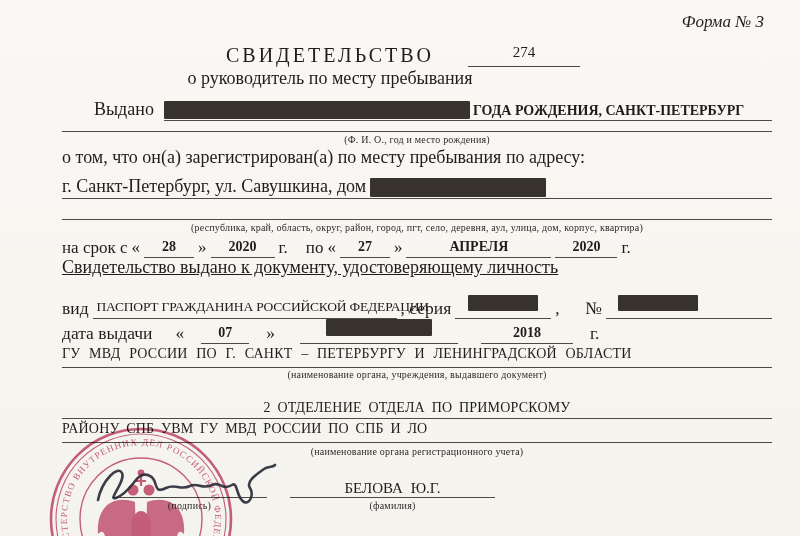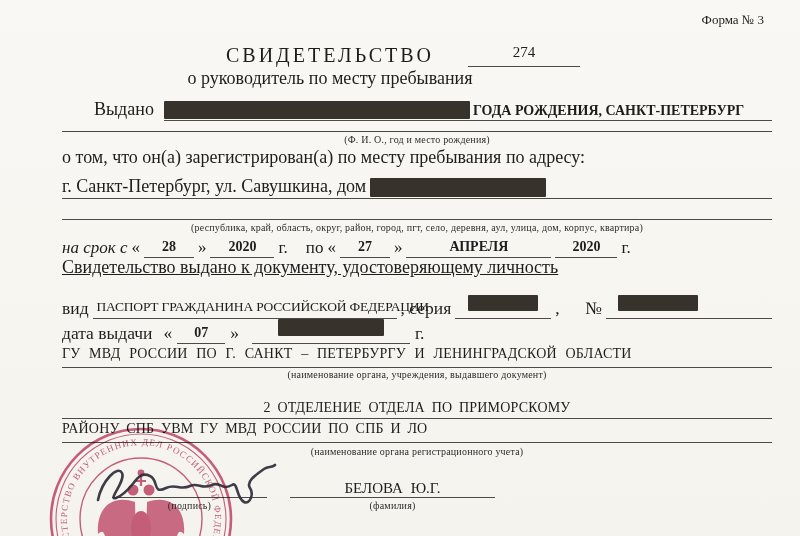--- a/index.html
+++ b/index.html
@@ -18,21 +18,21 @@
   .t18{font-size:18px;}
   .t17{font-size:17px;}
   .v14{font-size:14px;font-weight:bold;}
   .caps{font-size:14px;letter-spacing:0.2px;}
   svg{display:block;}
   .stamp{mix-blend-mode:multiply;opacity:.85;}
 </style>
 </head>
 <body>
 
-<div class="abs" style="top:12px;right:36px;font-size:13px;">Форма № 3</div>
+<div class="abs" style="top:12px;right:36px;font-size:17px;font-style:italic;">Форма № 3</div>
 
 <div class="abs" style="top:44px;left:150px;width:360px;text-align:center;font-size:20px;letter-spacing:3px;">СВИДЕТЕЛЬСТВО</div>
 <div class="abs cell" style="top:44px;left:468px;width:104px;height:20px;font-size:15px;">
   <span>274</span>
 </div>
 <div class="abs" style="top:68px;left:150px;width:360px;text-align:center;font-size:18px;">о руководитель по месту пребывания</div>
 
 <div class="abs row" style="top:97px;left:94px;right:28px;height:24px;">
   <span class="t18" style="margin:0 10px 1px 0;">Выдано</span>
   <span class="u row" style="flex:1;padding-bottom:1px;align-items:flex-end;">
@@ -48,21 +48,21 @@
 
 <div class="abs row u" style="top:172px;left:62px;width:710px;height:26px;">
   <span class="t18" style="padding-bottom:1px;white-space:nowrap;">г. Санкт-Петербург, ул. Савушкина, дом</span>
   <span class="bar" style="width:176px;height:19px;margin:0 0 1px 4px;"></span>
 </div>
 
 <div class="abs u" style="top:219px;left:62px;width:710px;height:0;"></div>
 <div class="abs cap" style="top:222px;left:62px;width:710px;">(республика, край, область, округ, район, город, пгт, село, деревня, аул, улица, дом, корпус, квартира)</div>
 
 <div class="abs row t17" style="top:236px;left:62px;width:710px;height:22px;gap:4px;">
-  <span style="white-space:nowrap;font-style:italic;">на срок с</span>
+  <span style="white-space:nowrap;">на срок с</span>
   <span>«</span>
   <span class="cell v14" style="width:42px;">28</span>
   <span>»</span>
   <span class="cell v14" style="width:56px;">2020</span>
   <span>г.</span>
   <span style="width:10px;"></span>
   <span>по</span>
   <span>«</span>
   <span class="cell v14" style="width:42px;">27</span>
   <span>»</span>
@@ -77,26 +77,27 @@
   <span>вид</span>
   <span class="cell" style="width:296px;font-size:13.5px;letter-spacing:-0.2px;white-space:nowrap;padding-bottom:3px;">ПАСПОРТ ГРАЖДАНИНА РОССИЙСКОЙ ФЕДЕРАЦИИ</span>
   <span style="white-space:nowrap;">, серия</span>
   <span class="cell" style="width:88px;"><span class="bar" style="width:70px;height:16px;"></span></span>
   <span>,</span>
   <span style="width:18px;"></span>
   <span>№</span>
   <span class="cell" style="flex:1;text-align:left;"><span class="bar" style="width:80px;height:16px;margin-left:8px;"></span></span>
 </div>
 
-<div class="abs row" style="top:320px;left:62px;height:24px;gap:5px;font-size:17.5px;">
+<div class="abs row" style="top:320px;left:62px;height:24px;gap:17px;font-size:17.5px;">
   <span style="white-space:nowrap;margin-right:6px;">дата выдачи</span>
   <span>«</span>
   <span class="cell v14" style="width:40px;">07</span>
   <span>»</span>
   <span class="cell" style="width:150px;margin-left:8px;"><span class="bar" style="width:106px;height:17px;"></span></span>
+  <span class="cell v14" style="width:84px;margin-left:6px;">2018</span>
   <span>г.</span>
 </div>
 
 <div class="abs u caps" style="top:346px;left:62px;width:710px;height:21px;word-spacing:5px;white-space:nowrap;">ГУ МВД РОССИИ ПО Г. САНКТ – ПЕТЕРБУРГУ И ЛЕНИНГРАДСКОЙ ОБЛАСТИ</div>
 <div class="abs cap" style="top:369px;left:62px;width:710px;">(наименование органа, учреждения, выдавшего документ)</div>
 
 <div class="abs row" style="top:394px;left:62px;width:710px;height:25px;">
   <span class="cell caps" style="flex:1;word-spacing:3px;white-space:nowrap;">2 ОТДЕЛЕНИЕ ОТДЕЛА ПО ПРИМОРСКОМУ</span>
 </div>
 <div class="abs u caps" style="top:421px;left:62px;width:710px;height:21px;word-spacing:3px;white-space:nowrap;">РАЙОНУ СПБ УВМ ГУ МВД РОССИИ ПО СПБ И ЛО</div>

